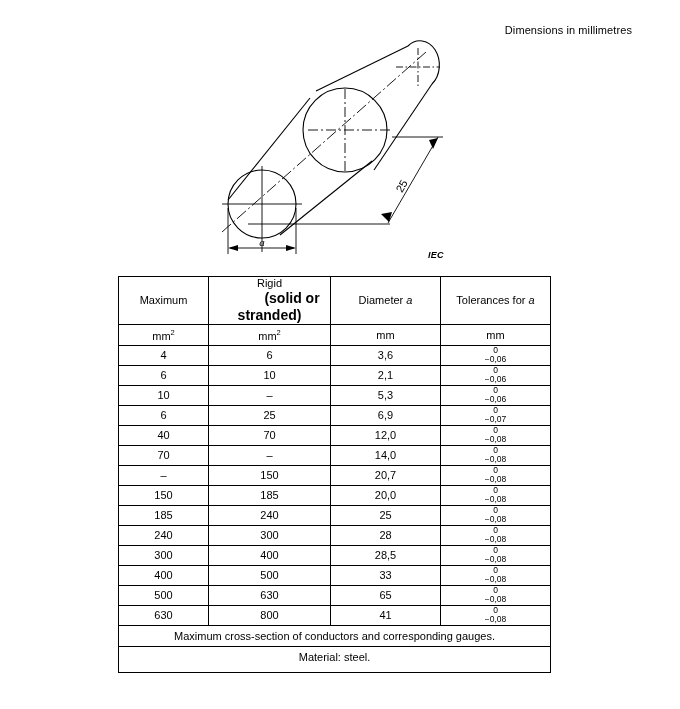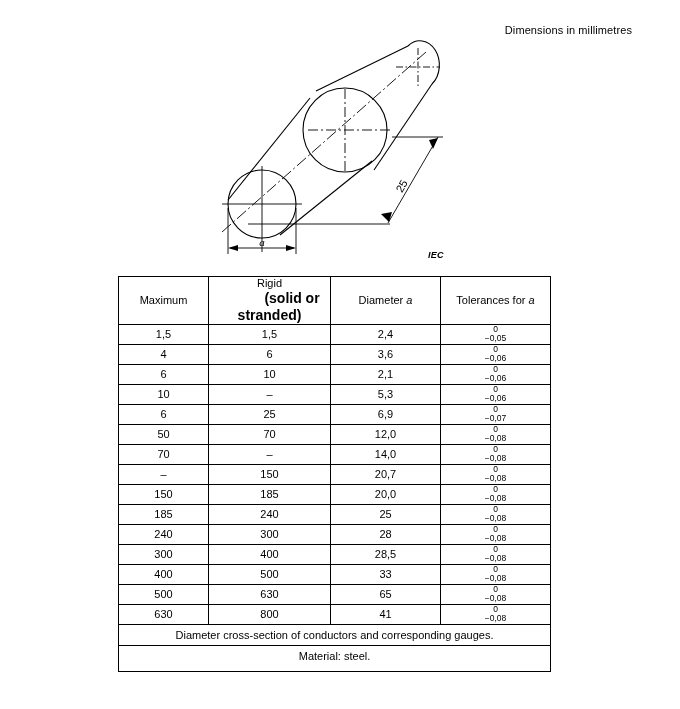--- a/index.html
+++ b/index.html
@@ -207,31 +207,32 @@
         </th>
         <th class="hdr-title">
           <span>Diameter</span>
           <span class="ital">a</span>
         </th>
         <th class="hdr-title">
           <span>Tolerances for</span>
           <span class="ital">a</span>
         </th>
       </tr>
+      <tr>
+        <th class="hdr-unit">
+          <span>mm</span><sup>2</sup>
+        </th>
+        <th class="hdr-unit">
+          <span>mm</span><sup>2</sup>
+        </th>
+        <th class="hdr-unit">mm</th>
+        <th class="hdr-unit">mm</th>
+      </tr>
     </thead>
     <tbody id="table-body">
-        <tr>
-          <td class="cell">1,5</td>
-          <td class="cell">1,5</td>
-          <td class="cell">2,4</td>
-          <td class="tol">
-            <span class="tol-upper">0</span>
-            <span class="tol-lower">−0,05</span>
-          </td>
-        </tr>
         <tr>
           <td class="cell">4</td>
           <td class="cell">6</td>
           <td class="cell">3,6</td>
           <td class="tol">
             <span class="tol-upper">0</span>
             <span class="tol-lower">−0,06</span>
           </td>
         </tr>
         <tr>
@@ -255,21 +256,21 @@
         <tr>
           <td class="cell">6</td>
           <td class="cell">25</td>
           <td class="cell">6,9</td>
           <td class="tol">
             <span class="tol-upper">0</span>
             <span class="tol-lower">−0,07</span>
           </td>
         </tr>
         <tr>
-          <td class="cell">50</td>
+          <td class="cell">40</td>
           <td class="cell">70</td>
           <td class="cell">12,0</td>
           <td class="tol">
             <span class="tol-upper">0</span>
             <span class="tol-lower">−0,08</span>
           </td>
         </tr>
         <tr>
           <td class="cell">70</td>
           <td class="cell">–</td>
@@ -347,20 +348,20 @@
           <td class="cell">800</td>
           <td class="cell">41</td>
           <td class="tol">
             <span class="tol-upper">0</span>
             <span class="tol-lower">−0,08</span>
           </td>
         </tr>
       </tbody>
     <tfoot>
       <tr>
-        <td class="footnote" colspan="4">Diameter cross-section of conductors and corresponding gauges.</td>
+        <td class="footnote" colspan="4">Maximum cross-section of conductors and corresponding gauges.</td>
       </tr>
       <tr>
         <td class="footnote last" colspan="4">Material: steel.</td>
       </tr>
     </tfoot>
   </table>
 </div>
 
 </body></html>

